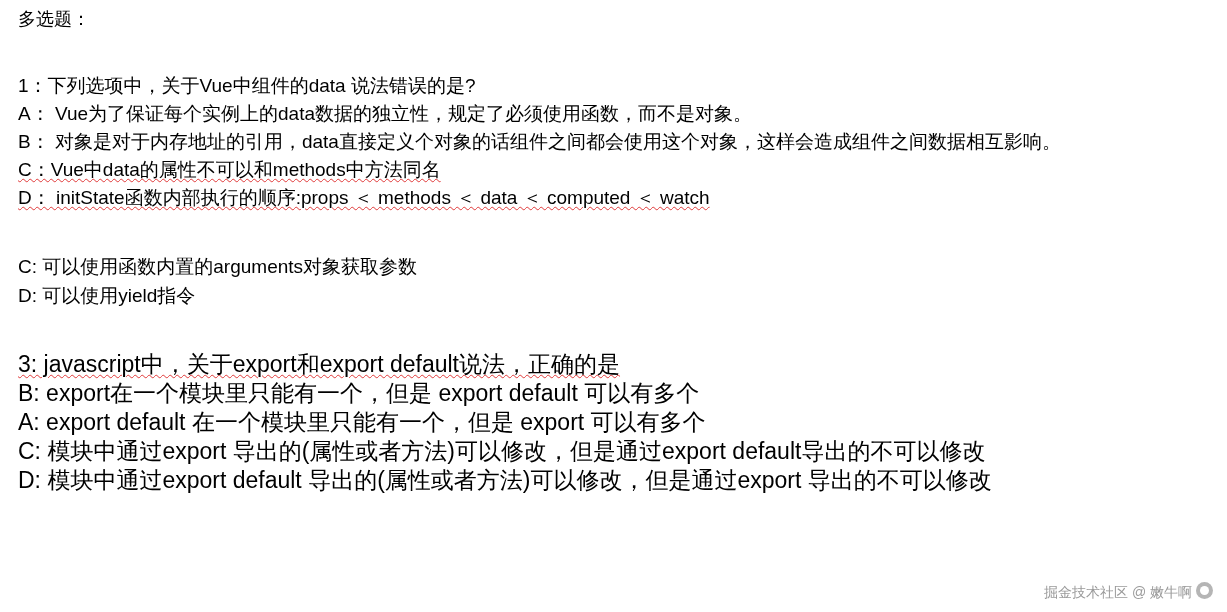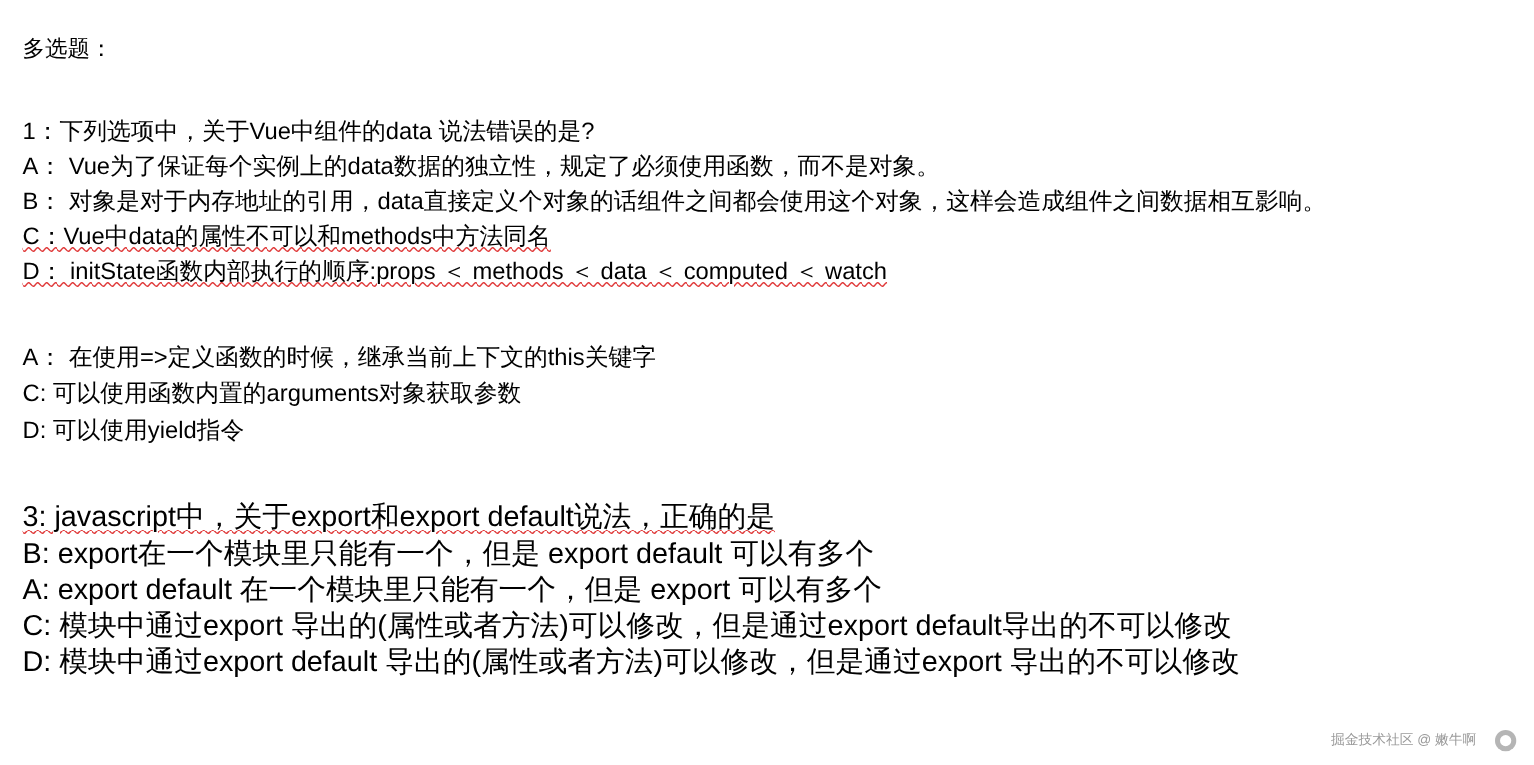--- a/index.html
+++ b/index.html
@@ -13,21 +13,21 @@
     position: relative;
     font-family: "Liberation Sans", "DejaVu Sans", sans-serif;
     color: #000000;
     overflow: hidden;
   }
   .page {
     position: relative;
     width: 1227px;
     height: 612px;
     box-sizing: border-box;
-    padding: 26px 0 0 18px;
+    padding: 6px 0 0 18px;
   }
   .heading {
     font-size: 18px;
     line-height: 26px;
     margin: 0 0 22px 0;
     white-space: pre;
   }
   .question-block {
     margin-bottom: 22px;
     margin-top: 40px;
@@ -61,24 +61,23 @@
     font-size: 23px;
     line-height: 29px;
   }
   .block1 { margin-bottom: 20px; }
   .block2 { margin-bottom: 22px; }
   .watermark {
     position: absolute;
     right: 14px;
     bottom: 10px;
     display: flex;
-    align-items: center;
-    gap: 15px;
+    gap: 4px;
     color: #9a9a9a;
-    font-size: 11px;
+    font-size: 14px;
     line-height: 20px;
     white-space: pre;
   }
   .wm-logo {
     width: 17px;
     height: 17px;
     border-radius: 50%;
     background: #b5b5b5;
     display: inline-block;
     position: relative;
@@ -104,21 +103,20 @@
 
   <div class="question-block block1">
     <div class="q-title">1：下列选项中，关于Vue中组件的data 说法错误的是?</div>
     <div class="q-line">A： Vue为了保证每个实例上的data数据的独立性，规定了必须使用函数，而不是对象。</div>
     <div class="q-line">B： 对象是对于内存地址的引用，data直接定义个对象的话组件之间都会使用这个对象，这样会造成组件之间数据相互影响。</div>
     <div class="q-line squiggle">C：Vue中data的属性不可以和methods中方法同名</div>
     <div class="q-line squiggle">D： initState函数内部执行的顺序:props ＜ methods ＜ data ＜ computed ＜ watch</div>
   </div>
 
   <div class="question-block block2">
-    <div class="q-line">A： 在使用=&gt;定义函数的时候，继承当前上下文的this关键字</div>
     <div class="q-line">C: 可以使用函数内置的arguments对象获取参数</div>
     <div class="q-line">D: 可以使用yield指令</div>
   </div>
 
   <div class="question-block block3">
     <div class="q-title squiggle">3: javascript中，关于export和export default说法，正确的是</div>
     <div class="q-line">B: export在一个模块里只能有一个，但是 export default 可以有多个</div>
     <div class="q-line">A: export default 在一个模块里只能有一个，但是 export 可以有多个</div>
     <div class="q-line">C: 模块中通过export 导出的(属性或者方法)可以修改，但是通过export default导出的不可以修改</div>
     <div class="q-line">D: 模块中通过export default 导出的(属性或者方法)可以修改，但是通过export 导出的不可以修改</div>

